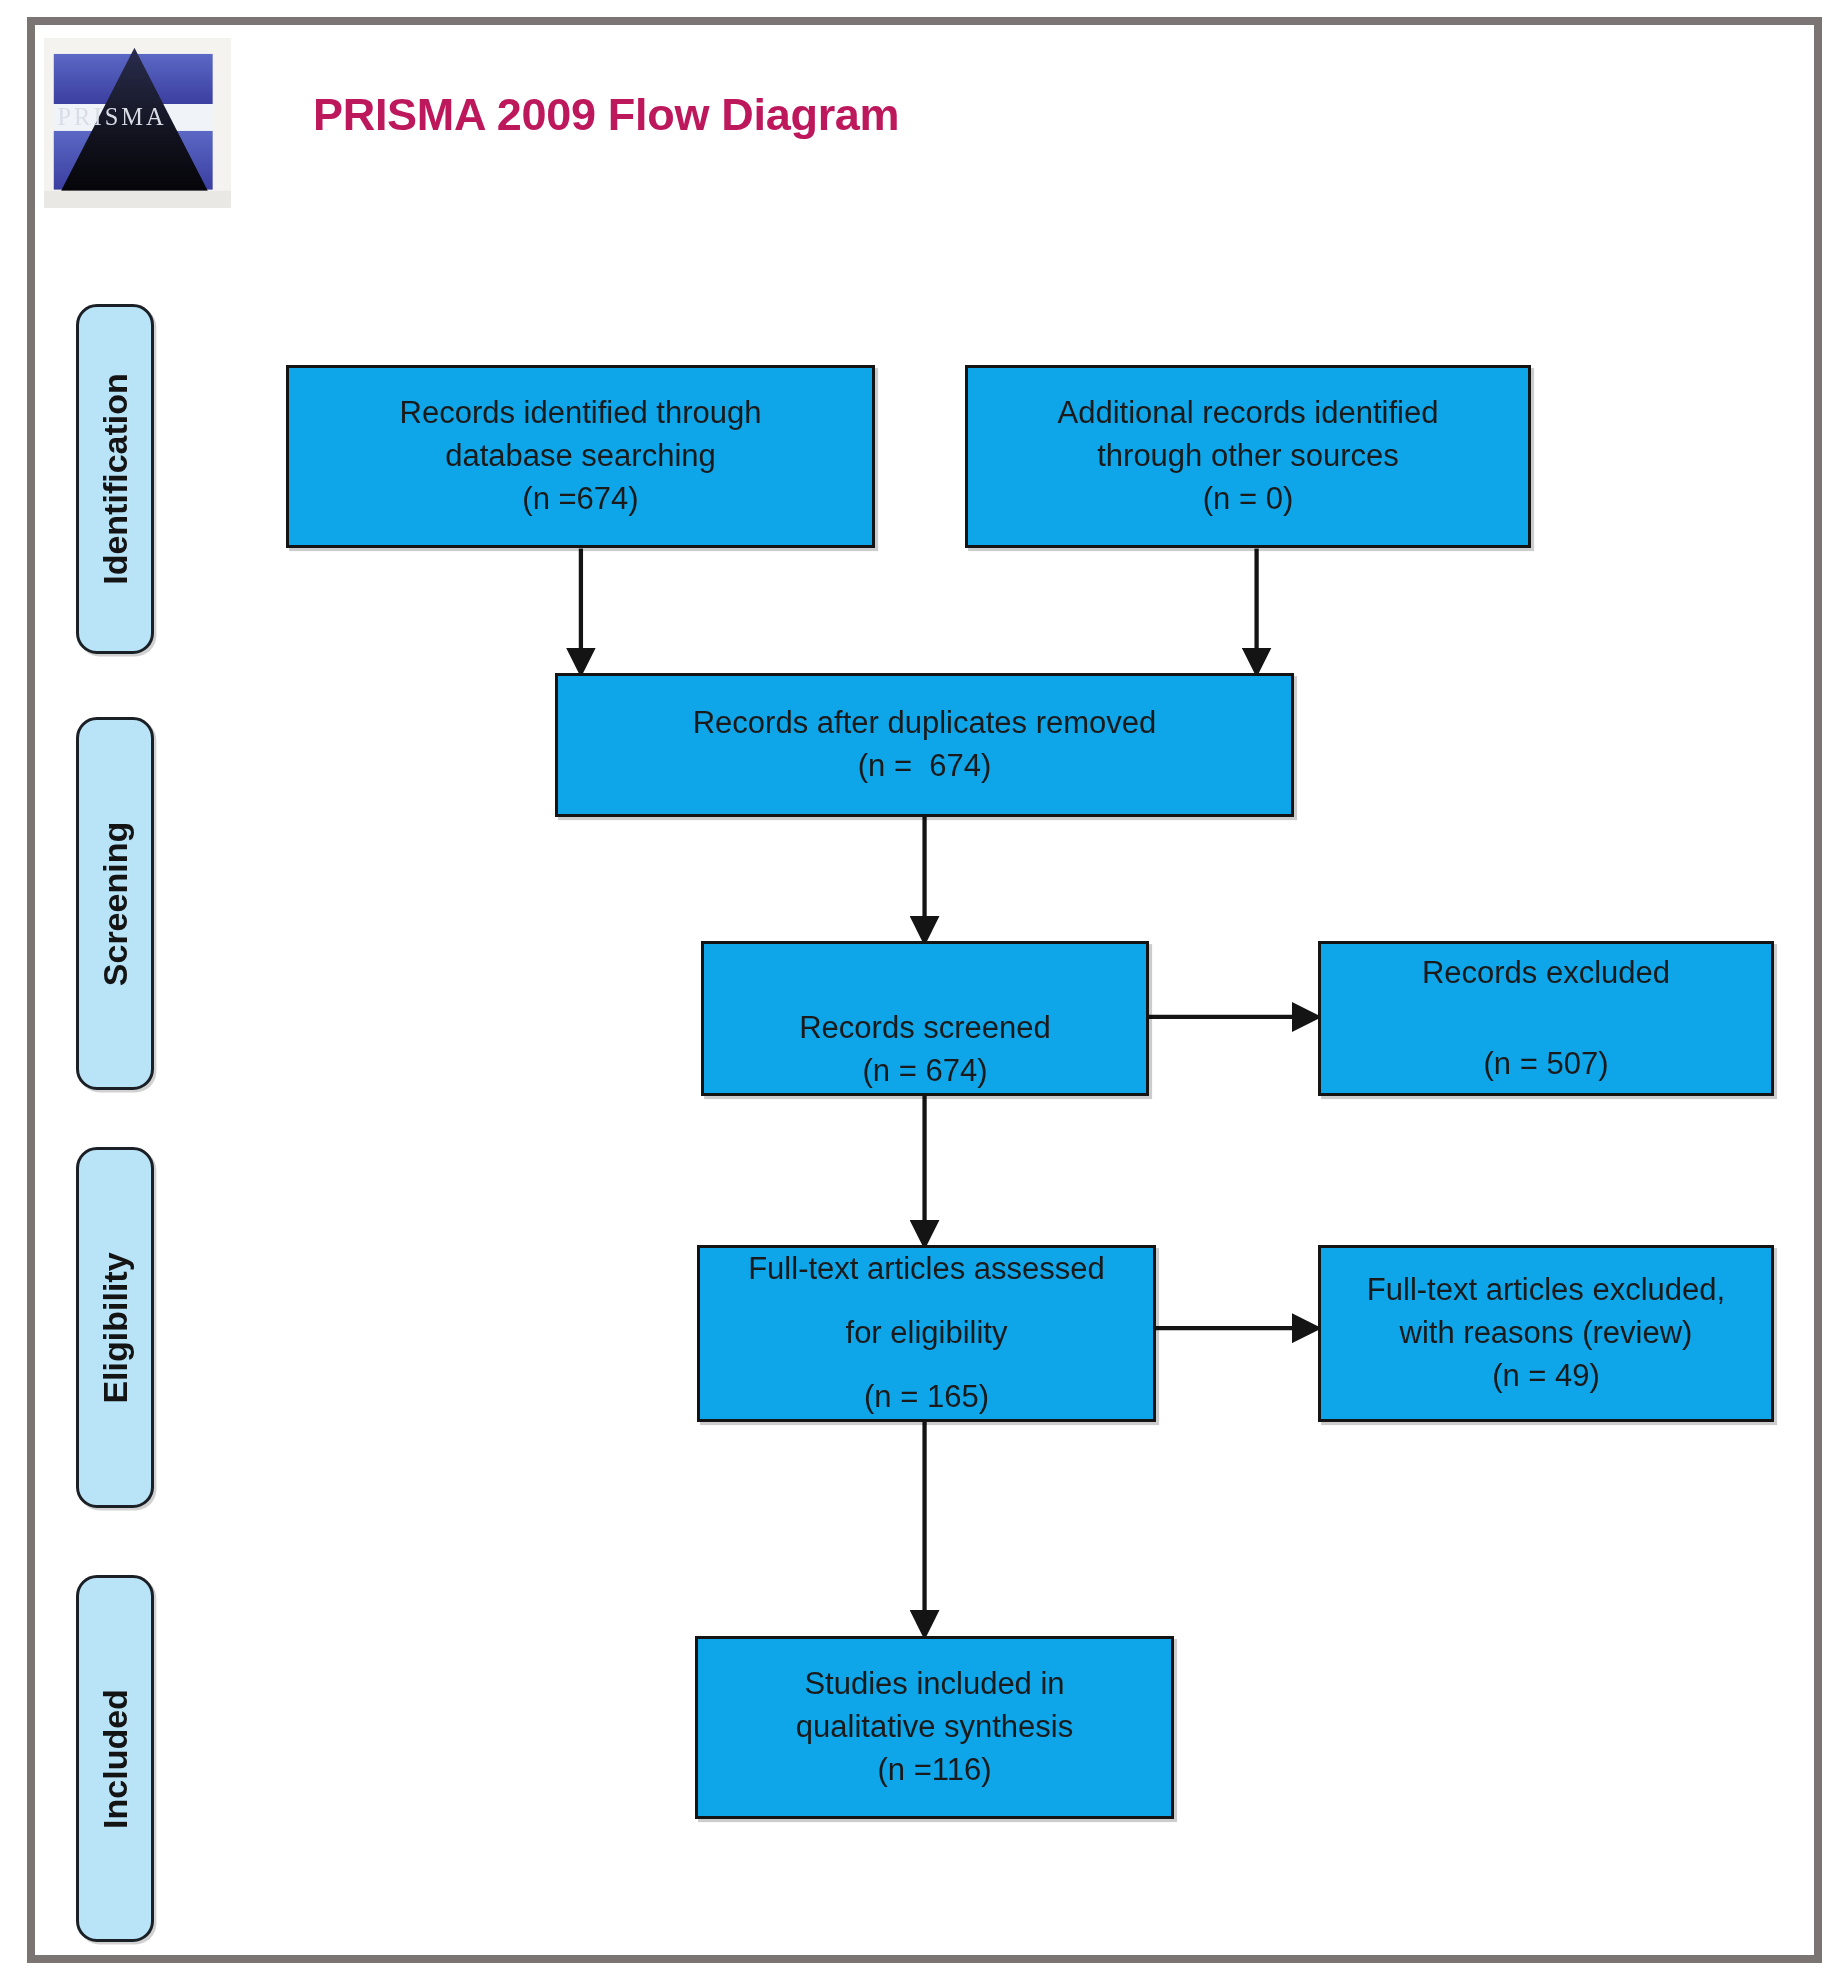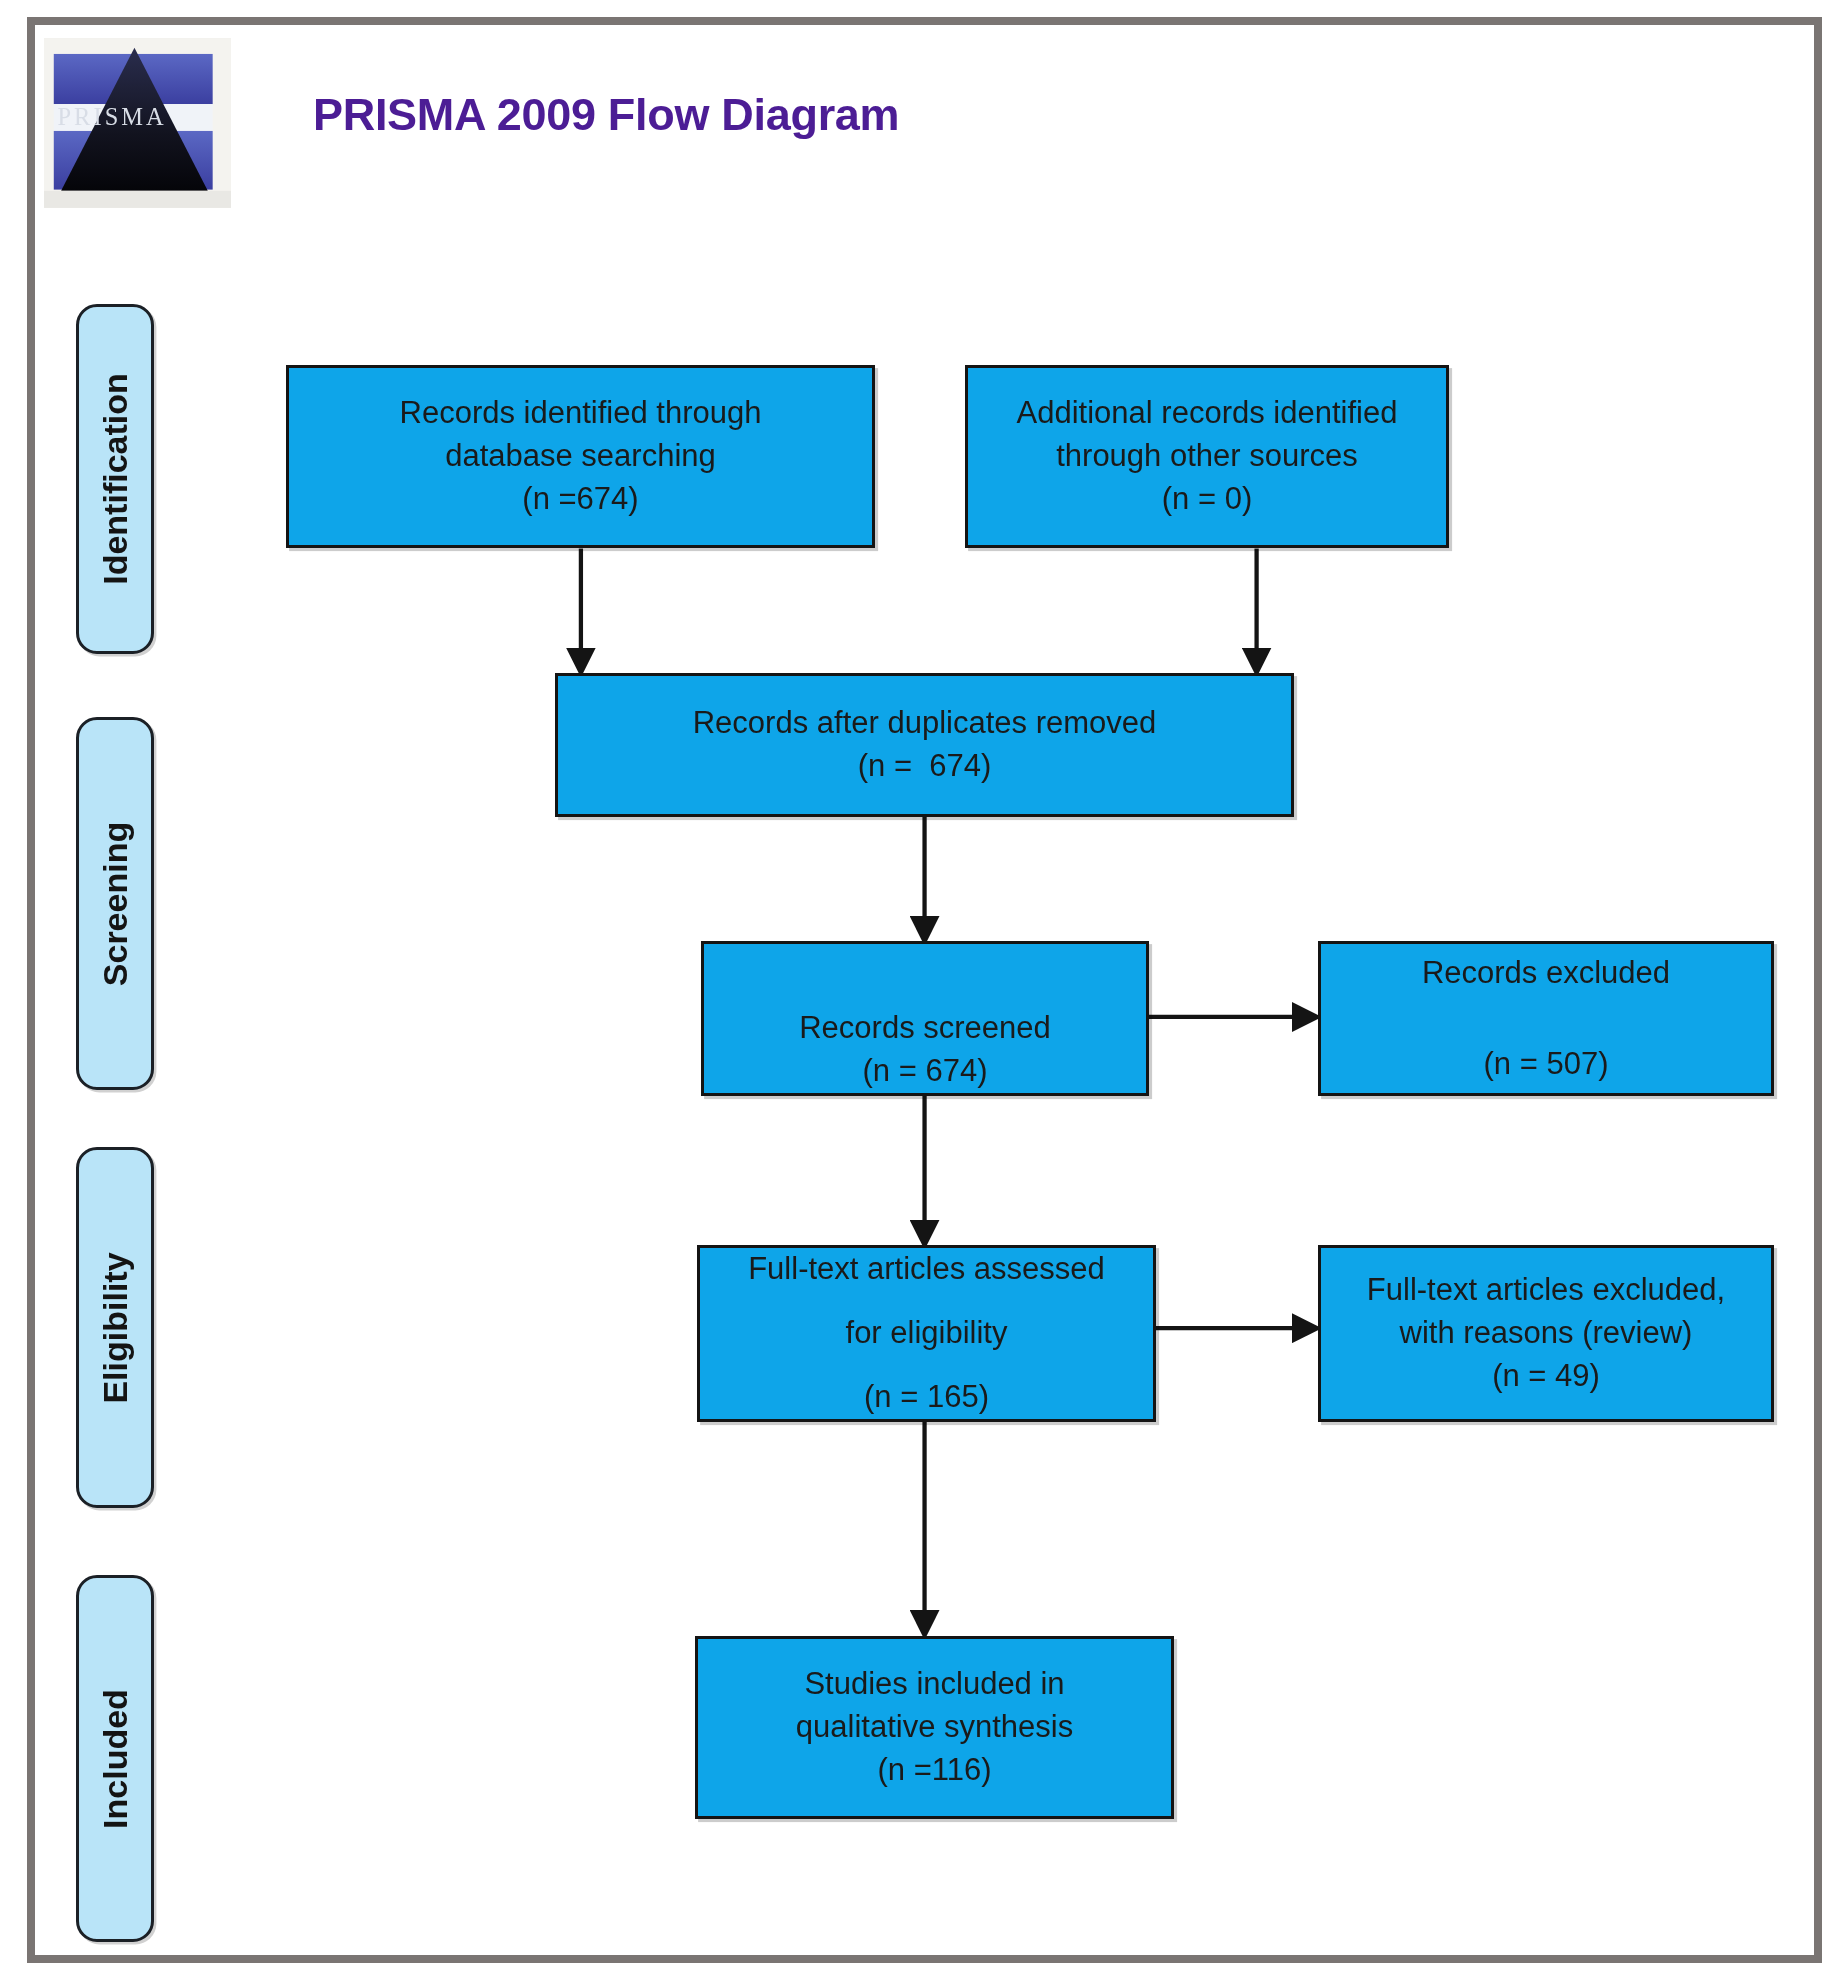--- a/index.html
+++ b/index.html
@@ -47,21 +47,21 @@
   }
   .logo svg { display: block; }
 
   
   .diagram-title {
     position: absolute;
     left: 313px;
     top: 89px;
     font-size: 45px;
     font-weight: bold;
-    color: #4c1d95;
+    color: #be185d;
     letter-spacing: -0.3px;
     white-space: nowrap;
   }
 
   
   .stage-pill {
     position: absolute;
     background: #b9e4f8;
     border: 3.1px solid #1b2026;
     border-radius: 21px;
@@ -178,21 +178,21 @@
 
     <line x1="1512" y1="2325" x2="1512" y2="2672" stroke="#141414" stroke-width="7" marker-end="url(#arrowhead)"></line>
   </svg>
 
   <div class="flow-box" style="left:286px; top:365px; width:589px; height:183px;">
     <div class="line">Records identified through</div>
     <div class="line">database searching</div>
     <div class="line">(n =674)</div>
   </div>
 
-  <div class="flow-box" style="left:965px; top:365px; width:484px; height:183px;">
+  <div class="flow-box" style="left:965px; top:365px; width:566px; height:183px;">
     <div class="line">Additional records identified</div>
     <div class="line">through other sources</div>
     <div class="line">(n = 0)</div>
   </div>
 
   <div class="flow-box" style="left:555px; top:673px; width:739px; height:144px;">
     <div class="line">Records after duplicates removed</div>
     <div class="line">(n =  674)</div>
   </div>
 

